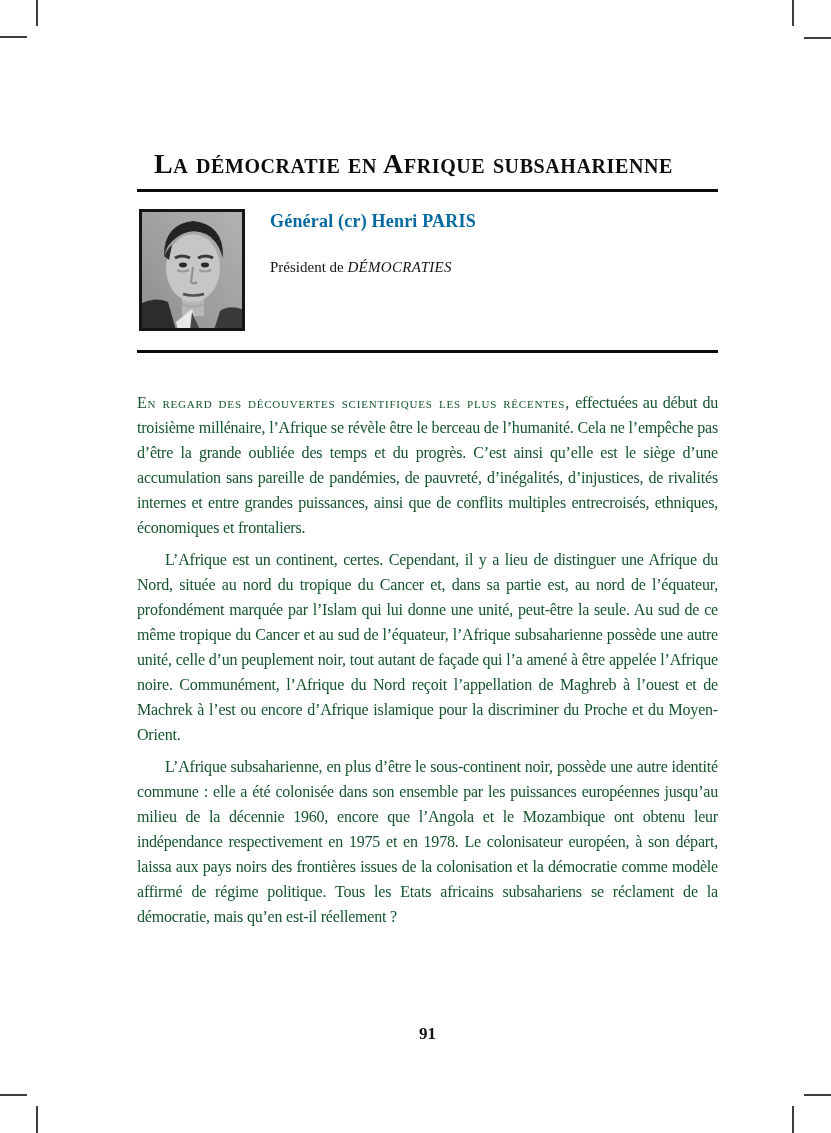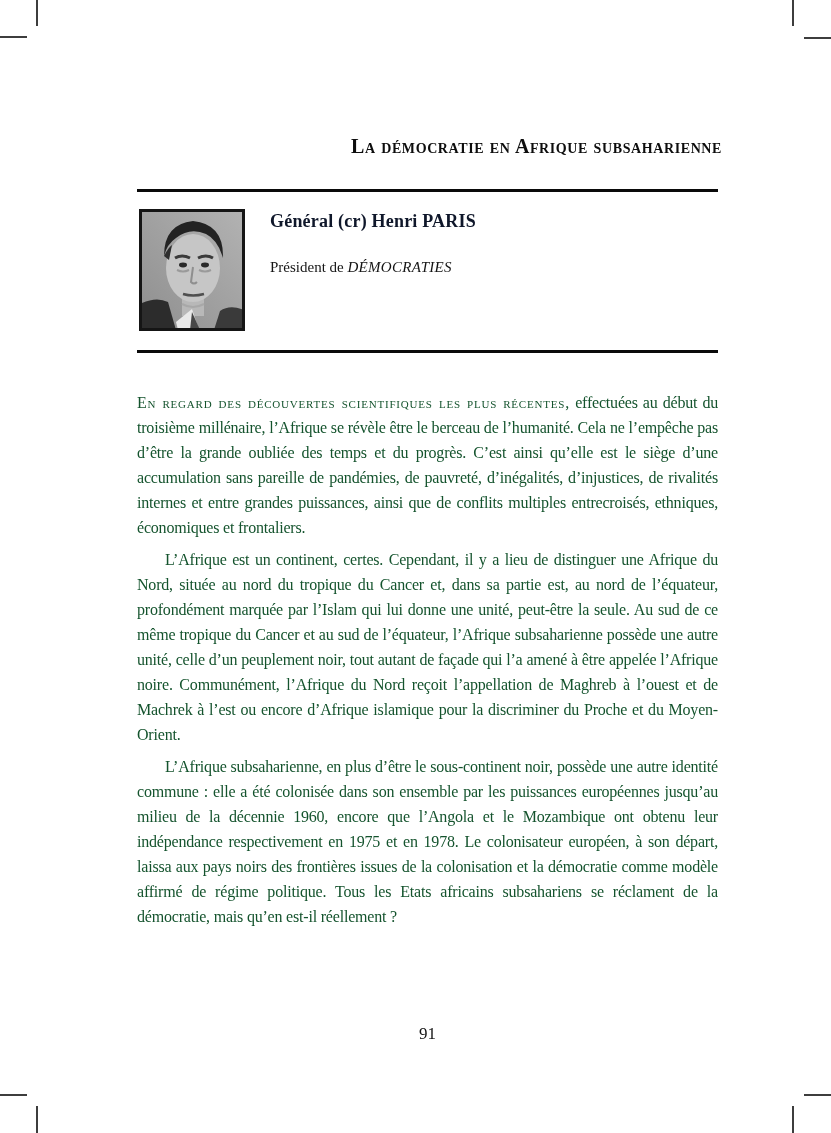--- a/index.html
+++ b/index.html
@@ -36,28 +36,27 @@
     top: 0;
     width: 581px;
     height: 1133px;
   }
 
   .article-title {
     position: absolute;
     top: 131px;
     left: 0;
     width: 100%;
-    margin: 4px;
-    font-size: 20px;
+    margin: 17px;
+    font-size: 28px;
     font-weight: 700;
     font-variant: small-caps;
     letter-spacing: 0.6px;
     color: #0d0d0d;
     white-space: nowrap;
-    text-align: right;
   }
 
   .rule {
     position: absolute;
     left: 0;
     width: 100%;
     height: 3px;
     background: #0a0a0a;
   }
   .rule.top { top: 189px; }
@@ -78,21 +77,21 @@
     flex: 0 0 auto;
   }
   .portrait svg { display: block; }
   .author-text {
     margin-left: 25px;
     padding-top: 2px;
   }
   .author-name {
     font-size: 18px;
     font-weight: 700;
-    color: #0f172a;
+    color: #0369a1;
     letter-spacing: 0.2px;
   }
   .author-role {
     margin-top: 27px;
     font-size: 15px;
     color: #141414;
   }
   .author-role .org {
     font-style: italic;
     letter-spacing: 0.3px;
@@ -119,20 +118,21 @@
   }
 
   .page-number {
     position: absolute;
     top: 1024px;
     left: 0;
     width: 100%;
     text-align: center;
     font-size: 17px;
     color: #141414;
+    font-weight: bold;
   }
 </style>
 </head>
 <body>
 
 <div class="crop v tl-v"></div>
 <div class="crop h tl-h"></div>
 <div class="crop v tr-v"></div>
 <div class="crop h tr-h"></div>
 <div class="crop h bl-h"></div>

